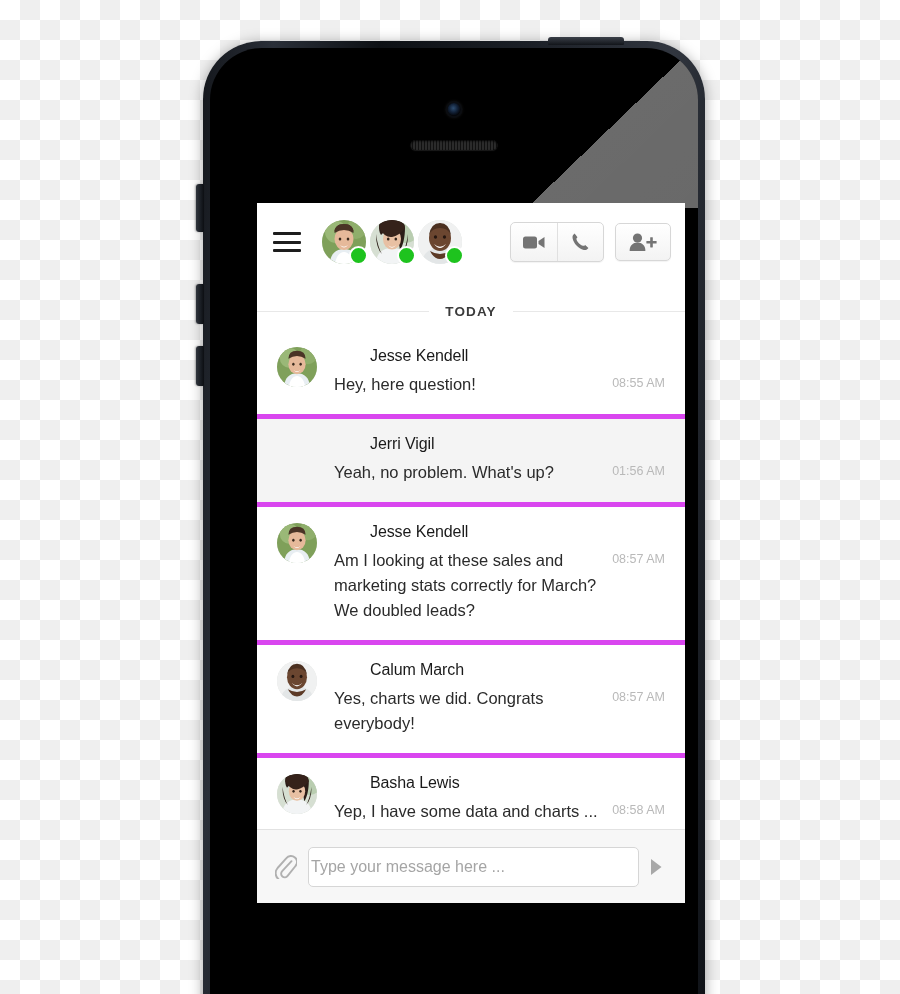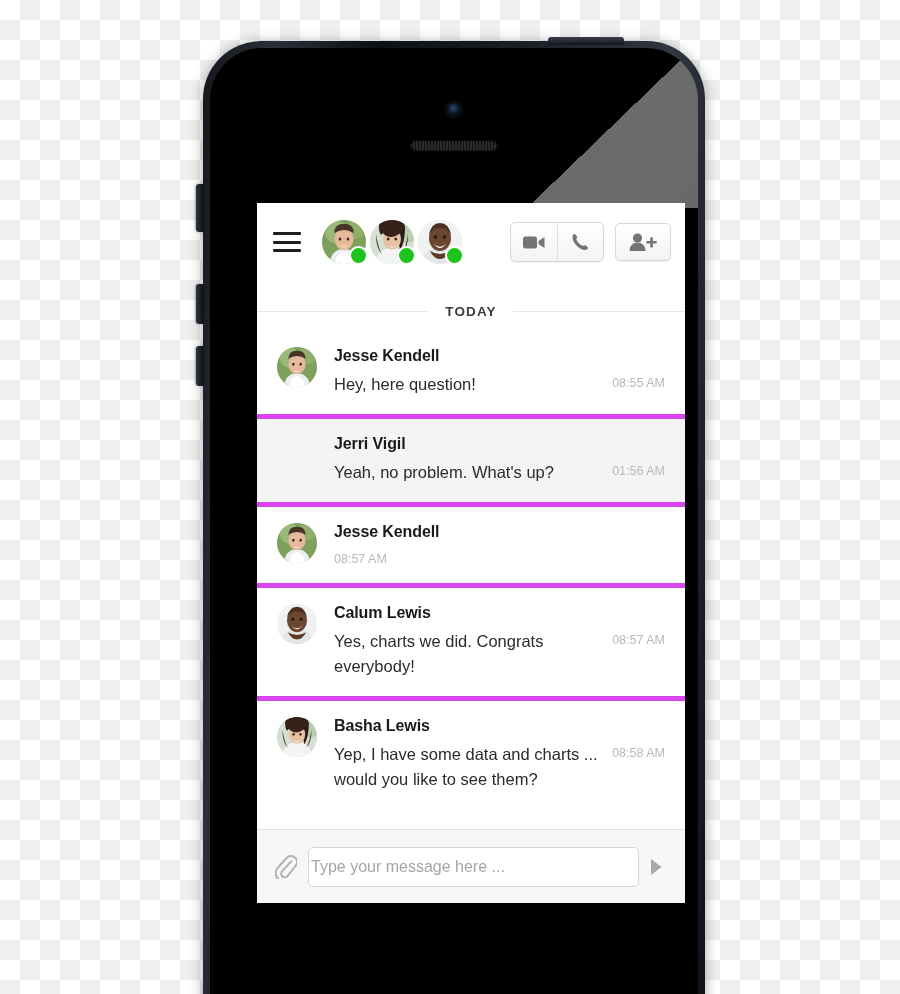--- a/index.html
+++ b/index.html
@@ -257,24 +257,25 @@
     border-radius: 50%;
     overflow: hidden;
     flex: 0 0 40px;
     margin-right: 17px;
     background: #e3e5e2;
   }
   .msg-av.empty { background: transparent; }
   .msg-body { flex: 1 1 auto; min-width: 0; }
   .msg-name {
     font-size: 16px;
-    font-weight: bold;
+    font-weight: normal;
     color: #1a1a1a;
     margin-bottom: 7px;
     letter-spacing: -0.1px;
+    margin-left: 36px;
   }
   .msg-line {
     display: flex;
     align-items: flex-start;
   }
   .msg-text {
     font-size: 16.5px;
     line-height: 25px;
     color: #2b2b2b;
     flex: 1 1 auto;
@@ -493,40 +494,41 @@
               <ellipse cx="22" cy="19" rx="9.5" ry="11" fill="#e6b99a"></ellipse>
               <path d="M12.5 13 q9.5-6 19 0 q0-9-9.5-9 t-9.5 9z" fill="#4a3426"></path>
               <ellipse cx="18" cy="19" rx="1.3" ry="1.6" fill="#3a2a1e"></ellipse>
               <ellipse cx="26" cy="19" rx="1.3" ry="1.6" fill="#3a2a1e"></ellipse>
               <path d="M18 25 q4 3.5 8 0 q-4 5-8 0z" fill="#ffffff"></path>
             </svg>
           </div>
           <div class="msg-body">
             <div class="msg-name">Jesse Kendell</div>
             <div class="msg-line">
+              <div class="msg-text">Am I looking at these sales and marketing stats correctly for March? We doubled leads?</div>
               <div class="msg-time">08:57 AM</div>
             </div>
           </div>
         </div>
 
         <div class="msg">
           <div class="msg-av">
             <svg width="40" height="40" viewBox="0 0 44 44">
               <rect width="44" height="44" fill="#f0f1f1"></rect>
               <path d="M4 44 c0-11 8-16 18-16 s18 5 18 16z" fill="#e3e6e7"></path>
               <ellipse cx="22" cy="18" rx="11" ry="13" fill="#6b4630"></ellipse>
               <path d="M11 15 q2-12 11-12 t11 12 q-3-7-11-7 t-11 7z" fill="#4b3020"></path>
               <ellipse cx="17.5" cy="17" rx="1.6" ry="1.8" fill="#241610"></ellipse>
               <ellipse cx="26.5" cy="17" rx="1.6" ry="1.8" fill="#241610"></ellipse>
               <path d="M16 24 q6 5.5 12 0 q-6 8-12 0z" fill="#ffffff"></path>
               <path d="M12 31 q10 6 20 0 q-4 8-10 8 t-10-8z" fill="#5c3a26"></path>
             </svg>
           </div>
           <div class="msg-body">
-            <div class="msg-name">Calum Lewis</div>
+            <div class="msg-name">Calum March</div>
             <div class="msg-line">
               <div class="msg-text">Yes, charts we did. Congrats everybody!</div>
               <div class="msg-time">08:57 AM</div>
             </div>
           </div>
         </div>
 
         <div class="msg">
           <div class="msg-av">
             <svg width="40" height="40" viewBox="0 0 44 44">

